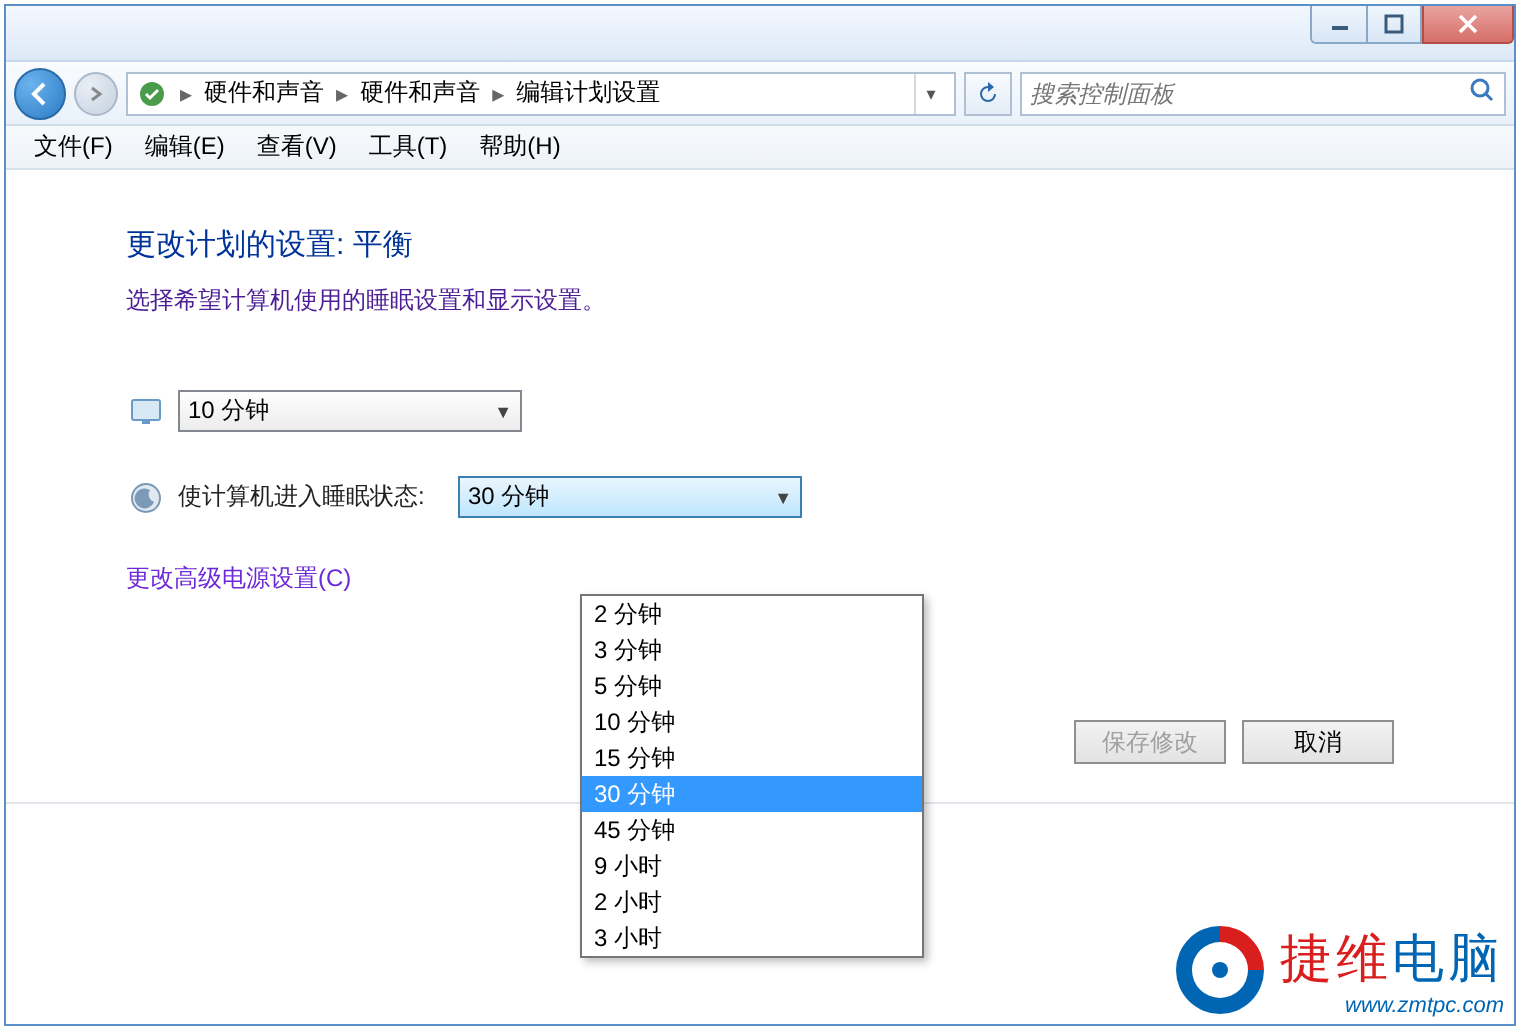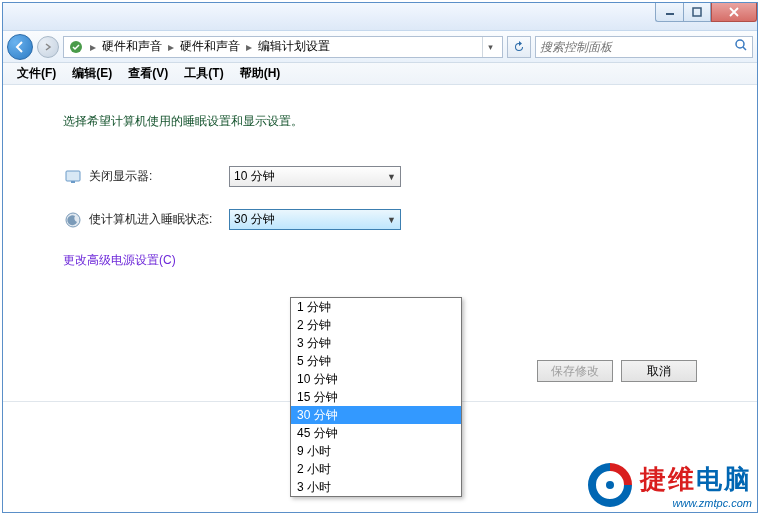--- a/index.html
+++ b/index.html
@@ -17,51 +17,51 @@
 
 .navbar { height: 32px; background: linear-gradient(to bottom, #fafcfe, #e9f1fa); border-bottom: 1px solid #d0dce8; display: flex; align-items: center; padding: 0 4px; gap: 4px; }
 .nav-back { width: 26px; height: 26px; border-radius: 50%; background: radial-gradient(circle at 30% 30%, #6bb3ef, #2d7bc4); border: 1px solid #2a6aa8; display: flex; align-items: center; justify-content: center; cursor: pointer; }
 .nav-back svg { width: 14px; height: 14px; fill: #fff; }
 .nav-fwd { width: 22px; height: 22px; border-radius: 50%; background: radial-gradient(circle at 30% 30%, #e8eef5, #c5d2e0); border: 1px solid #a8b8c8; display: flex; align-items: center; justify-content: center; cursor: pointer; }
 .addr { flex: 1; height: 22px; border: 1px solid #b0c0d4; background: #fff; display: flex; align-items: center; padding: 0 4px; font-size: 12px; gap: 4px; }
 .addr-icon { width: 16px; height: 16px; display: flex; align-items: center; justify-content: center; }
 .addr-sep { color: #666; padding: 0 2px; }
 .addr-drop { width: 16px; height: 20px; border-left: 1px solid #d0d8e0; display: flex; align-items: center; justify-content: center; cursor: pointer; }
 .refresh-btn { width: 24px; height: 22px; border: 1px solid #b0c0d4; background: linear-gradient(to bottom, #f8fbfe, #e4ecf5); display: flex; align-items: center; justify-content: center; cursor: pointer; }
-.searchbox { width: 218px; height: 22px; border: 1px solid #b0c0d4; background: #fff; display: flex; align-items: center; padding: 0 4px; }
+.searchbox { width: 243px; height: 22px; border: 1px solid #b0c0d4; background: #fff; display: flex; align-items: center; padding: 0 4px; }
 .searchbox input { border: none; outline: none; flex: 1; font-size: 12px; font-style: italic; color: #888; }
 .search-icon { color: #3a7ac0; font-size: 13px; }
 
 .menubar { height: 22px; background: linear-gradient(to bottom, #f6f9fc, #eef3f9); border-bottom: 1px solid #d8e2ec; display: flex; align-items: center; padding: 0 6px; gap: 0; font-size: 12px; }
-.menu-item { padding: 2px 8px; cursor: pointer; font-weight: bold; }
+.menu-item { padding: 2px 8px; cursor: pointer; }
 
 .content { padding: 28px 60px 0 60px; position: relative; height: calc(100% - 82px); }
 .page-title { color: #003399; font-size: 15px; margin-bottom: 10px; }
-.page-desc { font-size: 12px; color: #14532d; margin-bottom: 36px; }
+.page-desc { font-size: 12px; color: #4c1d95; margin-bottom: 36px; }
 
 .setting-row { display: flex; align-items: center; margin-bottom: 22px; }
 .setting-icon { width: 20px; height: 20px; margin-right: 6px; display: flex; align-items: center; justify-content: center; }
 .setting-label { width: 140px; font-size: 12px; color: #222; }
 .combo { width: 172px; height: 21px; border: 1px solid #828790; background: linear-gradient(to bottom, #fefefe, #ececec); display: flex; align-items: center; padding: 0 4px; font-size: 12px; cursor: pointer; position: relative; }
 .combo.focus { border-color: #3c7fb1; background: linear-gradient(to bottom, #eaf6fd, #bee6fd); }
 .combo .arrow { margin-left: auto; font-size: 9px; color: #444; }
 
 .link { color: #6d28d9; font-size: 12px; cursor: pointer; display: block; margin-bottom: 16px; }
 
 .btn-row { position: absolute; right: 60px; bottom: 130px; display: flex; gap: 8px; }
 .btn { min-width: 76px; height: 22px; border: 1px solid #8e8f8f; background: linear-gradient(to bottom, #f2f2f2, #e3e3e3); font-size: 12px; cursor: pointer; padding: 0 4px; }
 .btn:disabled { color: #a0a0a0; }
 
 .dropdown { position: absolute; left: 287px; top: 212px; width: 172px; border: 1px solid #767676; background: #fff; box-shadow: 2px 2px 4px rgba(0,0,0,0.25); z-index: 100; }
 .dd-item { padding: 1px 6px; font-size: 12px; cursor: pointer; color: #000; line-height: 16px; }
 .dd-item.sel { background: #3399ff; color: #fff; }
 
 .logo { position: absolute; right: 8px; bottom: 4px; display: flex; align-items: center; gap: 4px; }
 .logo-mark { width: 52px; height: 52px; position: relative; }
-.logo-text { font-size: 26px; font-weight: bold; letter-spacing: 2px; }
+.logo-text { font-size: 26px; font-weight: normal; letter-spacing: 2px; }
 .logo-text .red { color: #d91e1e; }
 .logo-text .blue { color: #0066b3; }
 .logo-url { font-size: 11px; color: #0066b3; display: block; text-align: right; font-style: italic; }
 
 .bottom-border { position: absolute; bottom: 110px; left: 0; right: 0; height: 1px; background: #e0e6ec; }
 </style>
 </head>
 <body>
 
 <div class="window">
@@ -132,30 +132,30 @@
 
   <div class="menubar">
     <span class="menu-item">文件(F)</span>
     <span class="menu-item">编辑(E)</span>
     <span class="menu-item">查看(V)</span>
     <span class="menu-item">工具(T)</span>
     <span class="menu-item">帮助(H)</span>
   </div>
 
   <div class="content">
+    <div class="page-title">更改计划的设置: 平衡</div>
     <div class="page-desc">选择希望计算机使用的睡眠设置和显示设置。</div>
 
     <div class="setting-row">
       <span class="setting-icon">
         <svg width="18" height="18" viewBox="0 0 18 18">
             <rect x="2" y="3" width="14" height="10" rx="1" fill="#d8e8f5" stroke="#6a9ac8"></rect>
             <rect x="7" y="13" width="4" height="2" fill="#6a9ac8"></rect>
           </svg>
       </span>
-      <span class="setting-label">关闭显示器:</span>
       <div class="combo">
         <span>10 分钟</span>
         <span class="arrow">▼</span>
       </div>
     </div>
 
     <div class="setting-row">
       <span class="setting-icon">
         <svg width="18" height="18" viewBox="0 0 18 18">
             <circle cx="9" cy="9" r="7" fill="#e0e8f0" stroke="#7a9ab8"></circle>
@@ -170,21 +170,20 @@
     </div>
 
     <a class="link">更改高级电源设置(C)</a>
 
     <div class="btn-row">
       <button class="btn" disabled="">保存修改</button>
       <button class="btn">取消</button>
     </div>
 
     <div class="dropdown" id="dd">
-        <div class="dd-item">1 分钟</div>
         <div class="dd-item">2 分钟</div>
         <div class="dd-item">3 分钟</div>
         <div class="dd-item">5 分钟</div>
         <div class="dd-item">10 分钟</div>
         <div class="dd-item">15 分钟</div>
         <div class="dd-item sel">30 分钟</div>
         <div class="dd-item">45 分钟</div>
         <div class="dd-item">9 小时</div>
         <div class="dd-item">2 小时</div>
         <div class="dd-item">3 小时</div>

